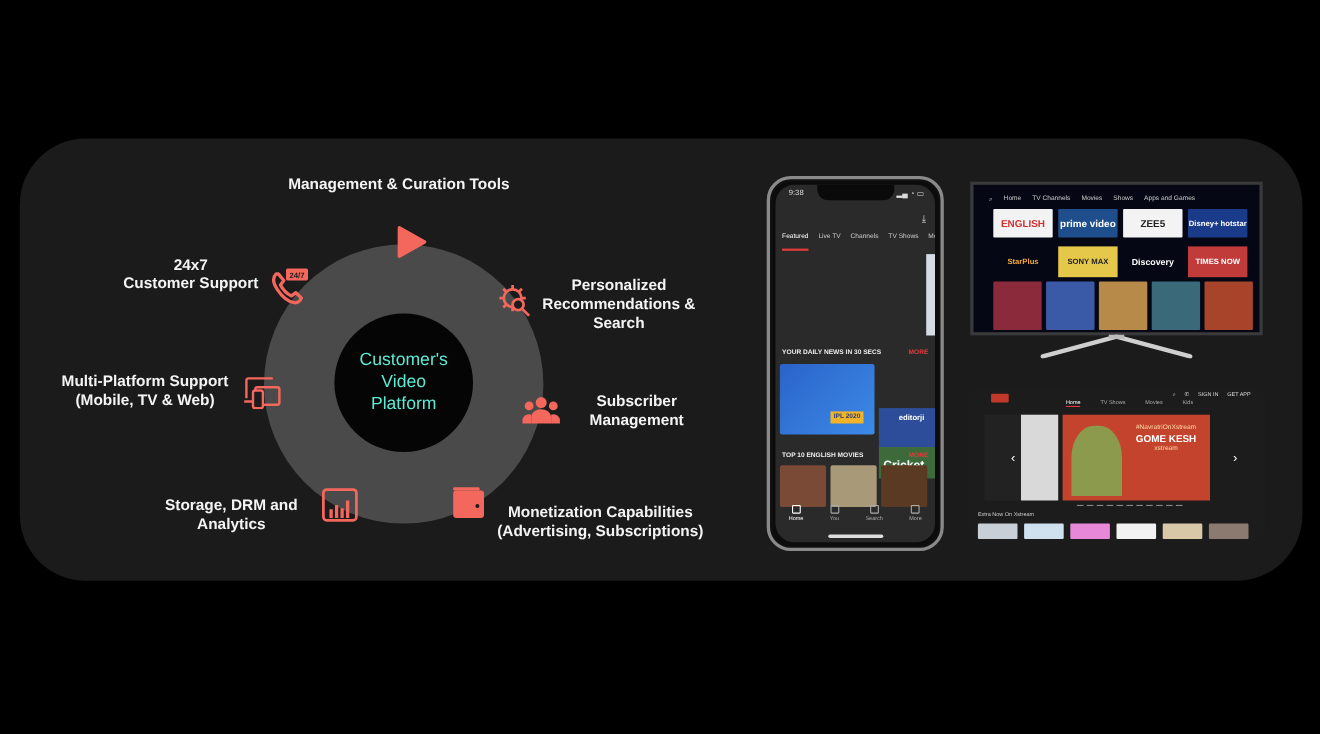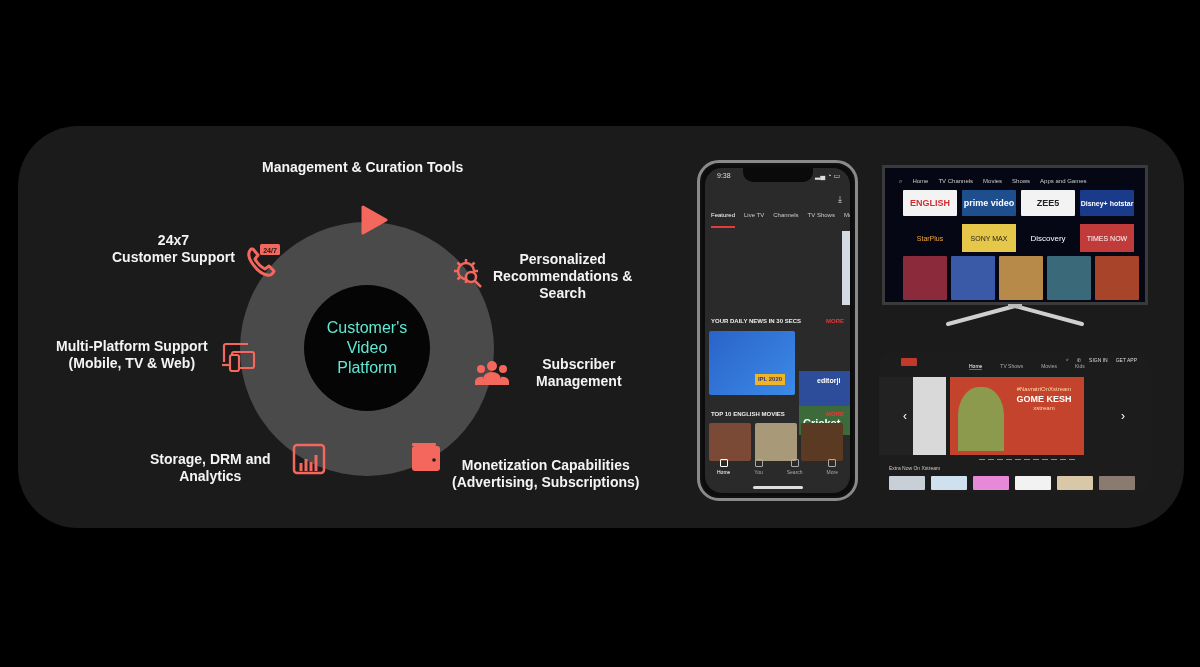--- a/index.html
+++ b/index.html
@@ -49,33 +49,33 @@
   .ph-nav .n.active { color: #fff; }
   .ph-nav .n.active i { border-color: #fff; }
   .homebar { position: absolute; bottom: 4px; left: 50%; transform: translateX(-50%); width: 50px; height: 3px; background: #ddd; border-radius: 2px; }
 
   
   .tv { position: absolute; left: 882px; top: 165px; width: 266px; height: 140px; background: #050814; border: 3px solid #3a3a3a; }
   .tv-nav { position: absolute; top: 10px; left: 14px; display: flex; gap: 10px; font-size: 6px; color: #ccc; white-space: nowrap; }
   .tv-apps { position: absolute; top: 22px; left: 18px; display: grid; grid-template-columns: repeat(4, 54px); gap: 5px; }
   .tv-apps div { height: 26px; border-radius: 1px; display: flex; align-items: center; justify-content: center; font-weight: bold; font-size: 9px; }
   .tv-chan { position: absolute; top: 56px; left: 18px; display: grid; grid-template-columns: repeat(4, 54px); gap: 5px; }
-  .tv-chan div { height: 28px; display: flex; align-items: center; justify-content: center; font-size: 8px; font-weight: normal; color: #fff; }
+  .tv-chan div { height: 28px; display: flex; align-items: center; justify-content: center; font-size: 8px; font-weight: bold; color: #fff; }
   .tv-movies { position: absolute; top: 88px; left: 18px; display: flex; gap: 4px; }
   .tv-movies div { width: 44px; height: 44px; border-radius: 1px; }
   .tv-stand { position: absolute; left: 940px; top: 304px; width: 150px; height: 22px; }
 
   
   .web { position: absolute; left: 879px; top: 352px; width: 272px; height: 140px; background: #1c1c1c; border-radius: 14px; overflow: hidden; }
   .web-top { position: absolute; top: 0; left: 0; right: 0; height: 24px; }
   .web-logo { position: absolute; left: 22px; top: 6px; width: 16px; height: 8px; background: #c0392b; border-radius: 1px; }
   .web-menu { position: absolute; left: 90px; top: 11px; display: flex; gap: 18px; font-size: 5px; color: #aaa; }
   .web-menu .active { color: #fff; border-bottom: 1px solid #e23b3b; }
   .web-right { position: absolute; right: 14px; top: 4px; display: flex; gap: 8px; font-size: 5px; color: #ddd; align-items: center; }
-  .web-hero { position: absolute; top: 25px; left: 0; right: 0; height: 97px; }
+  .web-hero { position: absolute; top: 25px; left: 16px; right: 0; height: 97px; }
   .web-slide { position: absolute; top: 0; height: 78px; }
   .web-slide.left { left: 0; width: 67px; background: linear-gradient(90deg,#222 0 50%, #d9d9d9 50% 100%); }
   .web-slide.mid { left: 71px; width: 134px; background: #c4432c; }
   .web-slide.right { left: 209px; width: 63px; background: #4a3b35; }
   .web-slide.mid .promo { position: absolute; right: 8px; top: 8px; width: 64px; text-align: center; font-size: 6px; color: #ffd9a6; line-height: 9px; }
   .web-slide.mid .promo b { display: block; font-size: 9px; color: #fff; line-height: 10px; }
   .web-slide.mid .girl { position: absolute; left: 8px; top: 10px; width: 46px; height: 64px; border-radius: 45% 45% 0 0; background: #8c9a4d; }
   .web-slide.right .fc { position: absolute; left: 4px; bottom: 14px; font-size: 11px; font-weight: bold; color: #eee; white-space: nowrap; }
   .arr { position: absolute; top: 32px; font-size: 12px; color: #fff; }
   .web-dots { position: absolute; top: 107px; left: 100px; display: flex; gap: 3px; }

